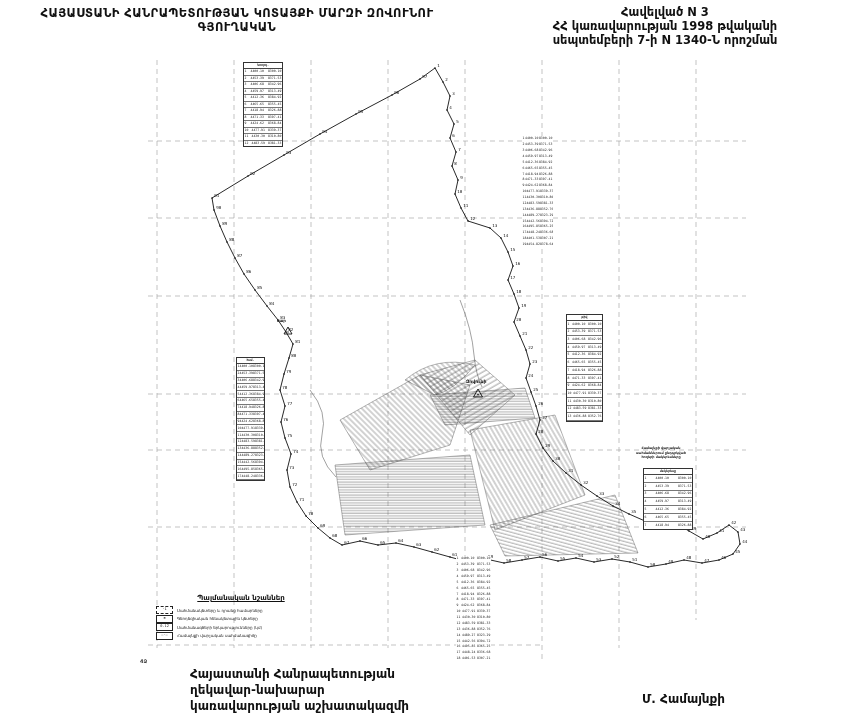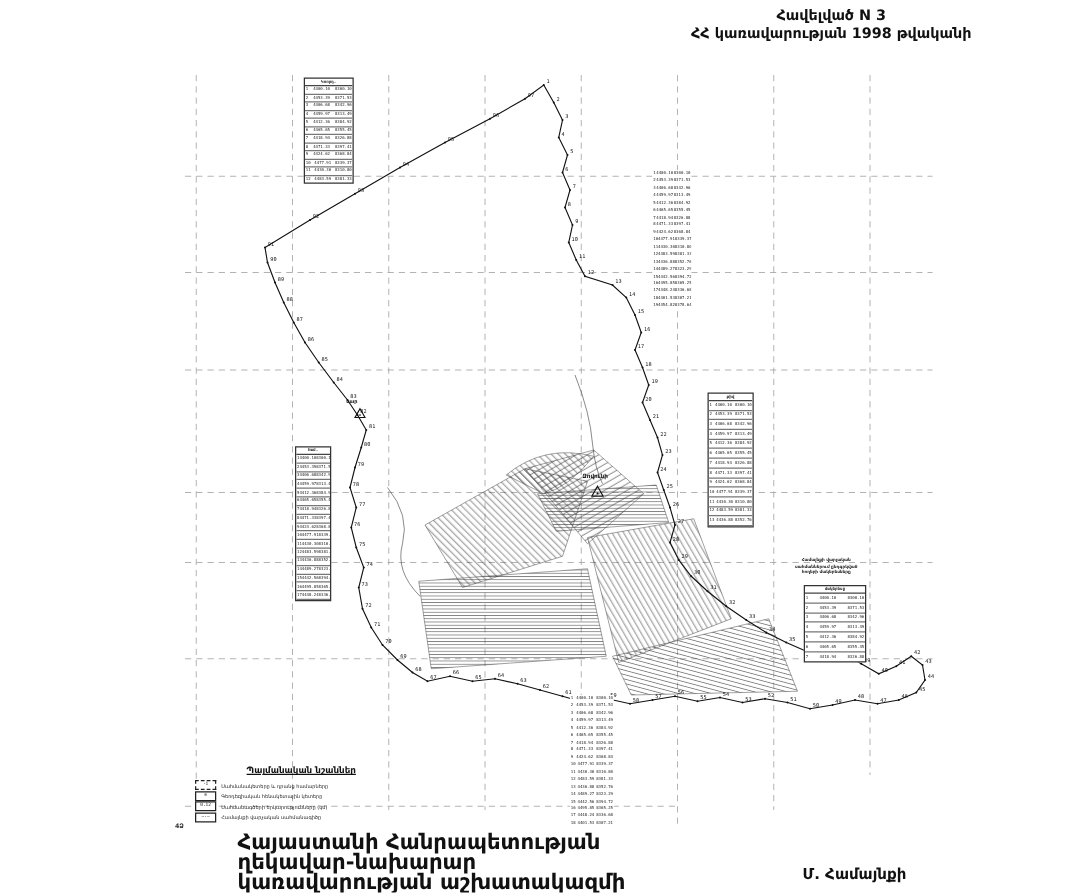--- a/index.html
+++ b/index.html
@@ -15,21 +15,21 @@
     left:6px;top:6px;width:462px;text-align:center;
     font-weight:bold;font-size:11.5px;line-height:14px;letter-spacing:.4px;color:#111;
   }
   .title-right{
     left:488px;top:5px;width:354px;text-align:center;
     font-weight:bold;font-size:11.5px;line-height:14px;color:#111;
   }
   
   .footer-left{
     left:190px;top:666px;width:320px;
-    font-weight:bold;font-size:17px;line-height:16px;color:#111;
+    font-weight:bold;font-size:12px;line-height:16px;color:#111;
   }
   .footer-sign{
     left:642px;top:692px;font-weight:bold;font-size:12px;color:#111;
   }
   
   #map-layer{left:0;top:0;width:852px;height:714px;}
   svg.mapsvg{position:absolute;left:0;top:0;}
   
   .mtbl{
     position:absolute;background:#fff;overflow:hidden;
@@ -55,41 +55,43 @@
   .map-note{
     left:618px;top:446px;width:86px;text-align:center;
     font-size:3.4px;line-height:4.6px;color:#222;font-weight:bold;
   }
   
   .pt-label{font-size:4.6px;font-weight:bold;color:#111;white-space:nowrap;}
   
   .legend{left:156px;top:594px;width:170px;color:#111;}
   .legend .lg-title{
     text-align:center;font-weight:bold;font-size:7px;line-height:9px;
-    text-decoration:underline;margin-bottom:3px;margin-top:18px;
+    text-decoration:underline;margin-bottom:3px;
   }
   .lg-row{display:flex;align-items:center;height:8.5px;}
   .lg-sym{
     width:15px;height:6px;border:0.7px solid #222;flex:0 0 15px;
     display:flex;align-items:center;justify-content:center;
     font-size:3.6px;line-height:1;color:#111;background:#fff;
     font-family:"DejaVu Sans Mono","Liberation Mono",monospace;
   }
   .lg-sym.dashed{border-style:dashed;}
   .lg-label{font-size:4px;margin-left:4px;white-space:nowrap;color:#222;}
   .corner-mark{left:140px;top:658px;font-size:5px;font-weight:bold;color:#333;}
 </style>
 </head>
 <body>
 
 <div class="abs title-left">
+  <div>ՀԱՅԱՍՏԱՆԻ ՀԱՆՐԱՊԵՏՈՒԹՅԱՆ ԿՈՏԱՅՔԻ ՄԱՐԶԻ ԶՈՎՈՒՆՈՒ ԳՅՈՒՂԱԿԱՆ</div>
 </div>
 <div class="abs title-right">
   <div>Հավելված N 3</div>
   <div>ՀՀ կառավարության 1998 թվականի</div>
+  <div>սեպտեմբերի 7-ի  N 1340-Ն որոշման</div>
 </div>
 
 <div id="map-layer" class="abs">
 
   <svg class="mapsvg" width="852" height="714" viewBox="0 0 852 714">
     <defs>
       <pattern id="h0" width="6" height="2.6" patternUnits="userSpaceOnUse">
         <line x1="0" y1="1" x2="6" y2="1" stroke="#333" stroke-width="0.45"></line>
       </pattern>
       <pattern id="h45" width="4" height="4" patternUnits="userSpaceOnUse" patternTransform="rotate(45)">

